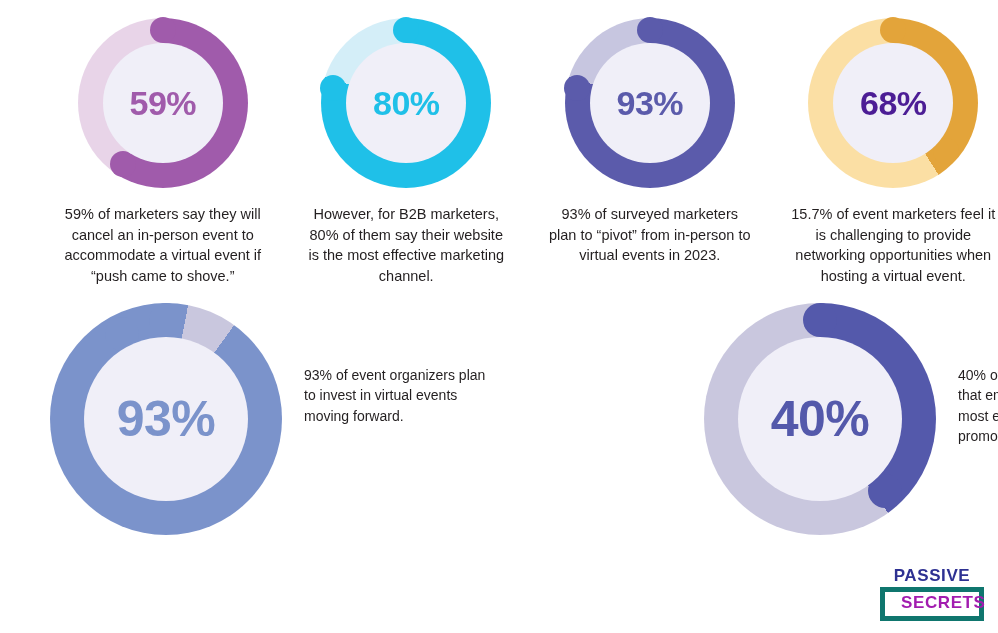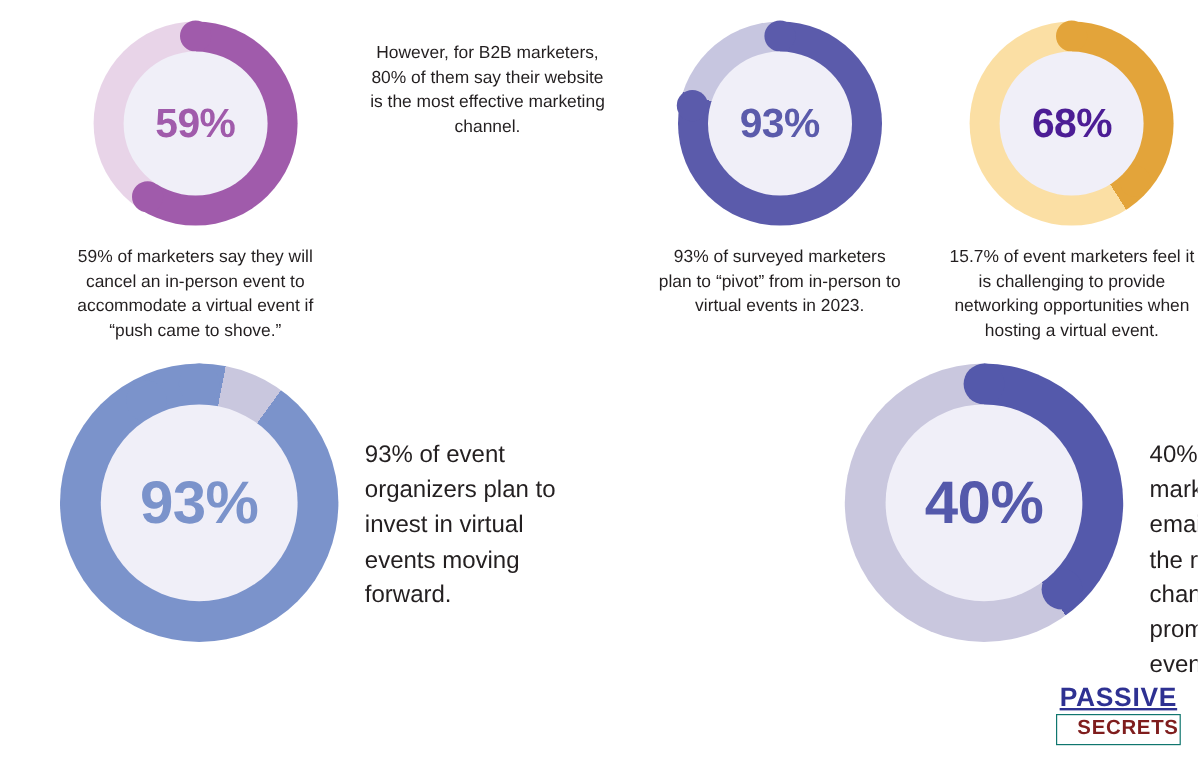--- a/index.html
+++ b/index.html
@@ -102,50 +102,49 @@
     display: flex;
     flex-direction: row;
     align-items: flex-start;
   }
   .big-block.first { margin-left: 50px; }
   .big-block.second { margin-left: 208px; }
 
   .big-caption {
     margin-top: 62px;
     margin-left: 22px;
-    font-size: 20px;
+    font-size: 14px;
     line-height: 1.46;
     text-align: left;
     color: #231f20;
     width: 192px;
   }
 
   
   .logo {
     position: absolute;
     right: 14px;
     bottom: 12px;
     width: 104px;
     text-align: center;
   }
   .logo-top {
-    font-size: 22px;
+    font-size: 17px;
     font-weight: bold;
     letter-spacing: 0.6px;
     color: #2e3192;
     line-height: 1.1;
     padding-bottom: 2px;
-    text-decoration: underline;
   }
   .logo-bottom {
     font-size: 17px;
     font-weight: bold;
     letter-spacing: 0.6px;
-    color: #7f1d1d;
-    border: 1px solid #0f766e;
+    color: #a21caf;
+    border: 5px solid #0f766e;
     padding: 2px 0 3px 16px;
     line-height: 1.1;
   }
 </style>
 </head>
 <body>
 
 <div class="canvas">
 
   <div class="top-row">
@@ -155,20 +154,27 @@
         <div class="cap" style="background:#a05bab; width:26px; height:26px; top:-1px; left:72px;"></div>
         <div class="cap" style="background:#a05bab; width:26px; height:26px; top:133px; left:32px;"></div>
         <div class="hole">
           <span class="pct" style="color:#a05bab;">59%</span>
         </div>
       </div>
       <div class="caption">59% of marketers say they will cancel an in-person event to accommodate a virtual event if “push came to shove.”</div>
     </div>
 
     <div class="stat-card">
+      <div class="donut donut-sm" style="background: conic-gradient(#1fc0e8 0deg 288deg, #d4eef8 288deg 360deg);">
+        <div class="cap" style="background:#1fc0e8; width:26px; height:26px; top:-1px; left:72px;"></div>
+        <div class="cap" style="background:#1fc0e8; width:26px; height:26px; top:57px; left:-1px;"></div>
+        <div class="hole">
+          <span class="pct" style="color:#1fc0e8;">80%</span>
+        </div>
+      </div>
       <div class="caption">However, for B2B marketers, 80% of them say their website is the most effective marketing channel.</div>
     </div>
 
     <div class="stat-card">
       <div class="donut donut-sm" style="background: conic-gradient(#5b5bab 0deg 288deg, #c7c6e0 288deg 360deg);">
         <div class="cap" style="background:#5b5bab; width:26px; height:26px; top:-1px; left:72px;"></div>
         <div class="cap" style="background:#5b5bab; width:26px; height:26px; top:57px; left:-1px;"></div>
         <div class="hole">
           <span class="pct" style="color:#5b5bab;">93%</span>
         </div>

